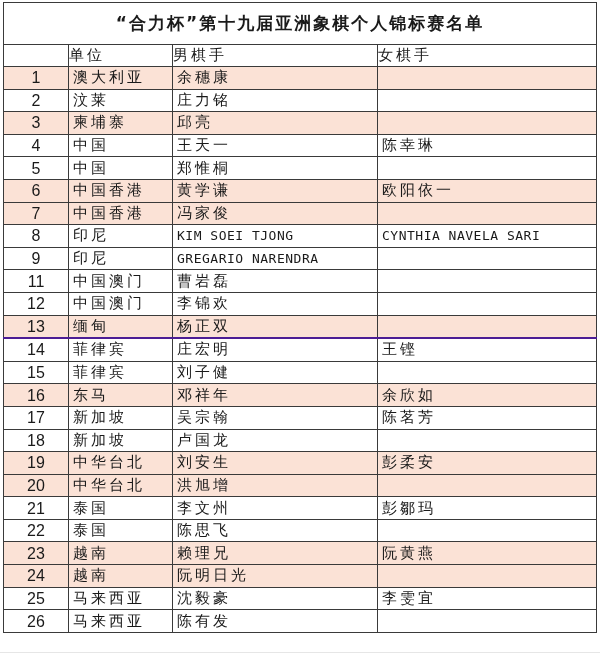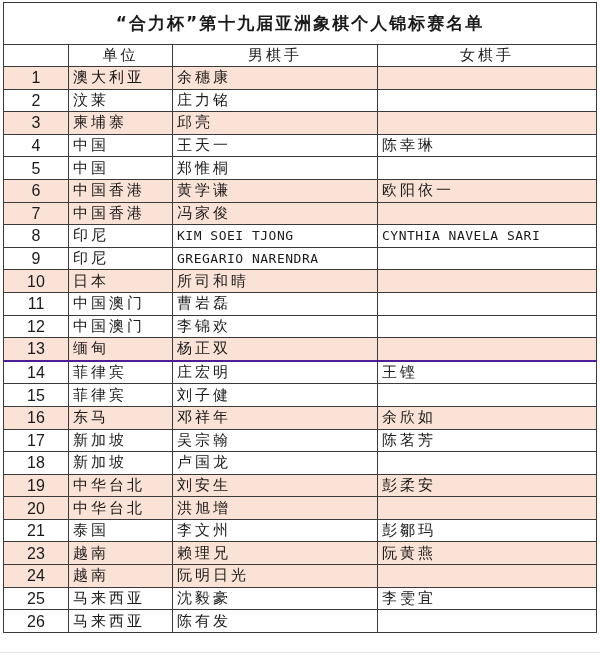--- a/index.html
+++ b/index.html
@@ -38,21 +38,21 @@
     }
     .title-cell {
       height: 41px;
       text-align: center;
       font-size: 17px;
       letter-spacing: 2px;
       font-weight: bold;
       border-bottom: 1px solid #3a3a3a;
     }
     th {
-      text-align: center;
+      text-align: left;
       letter-spacing: 3px;
       font-size: 15px;
       height: 21px;
       font-family: Liberation Serif, serif;
     }
     td.num {
       text-align: center;
       font-family: "Liberation Sans", sans-serif;
       font-size: 16px;
     }
@@ -156,26 +156,20 @@
           <td class="unit">印尼</td>
           <td class="male latin">KIM SOEI TJONG</td>
           <td class="female latin">CYNTHIA NAVELA SARI</td>
         </tr>
         <tr class="">
           <td class="num">9</td>
           <td class="unit">印尼</td>
           <td class="male latin">GREGARIO NARENDRA</td>
           <td class="female"></td>
         </tr>
-        <tr class="hl">
-          <td class="num">10</td>
-          <td class="unit">日本</td>
-          <td class="male">所司和晴</td>
-          <td class="female"></td>
-        </tr>
         <tr class="">
           <td class="num">11</td>
           <td class="unit">中国澳门</td>
           <td class="male">曹岩磊</td>
           <td class="female"></td>
         </tr>
         <tr class="">
           <td class="num">12</td>
           <td class="unit">中国澳门</td>
           <td class="male">李锦欢</td>
@@ -227,20 +221,26 @@
           <td class="num">20</td>
           <td class="unit">中华台北</td>
           <td class="male">洪旭增</td>
           <td class="female"></td>
         </tr>
         <tr class="">
           <td class="num">21</td>
           <td class="unit">泰国</td>
           <td class="male">李文州</td>
           <td class="female">彭鄒玛</td>
+        </tr>
+        <tr class="">
+          <td class="num">22</td>
+          <td class="unit">泰国</td>
+          <td class="male">陈思飞</td>
+          <td class="female"></td>
         </tr>
         <tr class="hl">
           <td class="num">23</td>
           <td class="unit">越南</td>
           <td class="male">赖理兄</td>
           <td class="female">阮黄燕</td>
         </tr>
         <tr class="hl">
           <td class="num">24</td>
           <td class="unit">越南</td>

